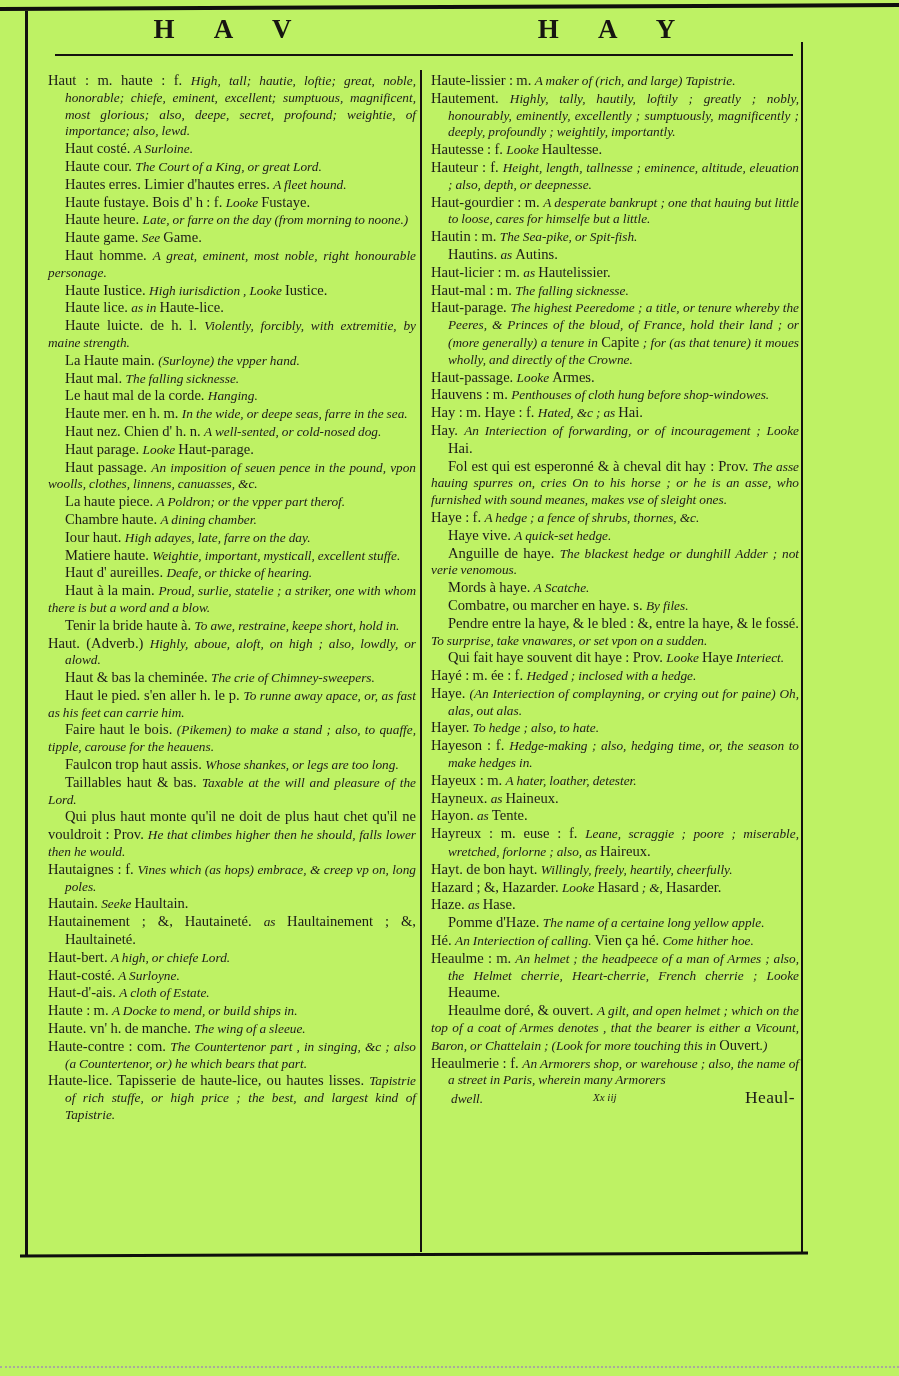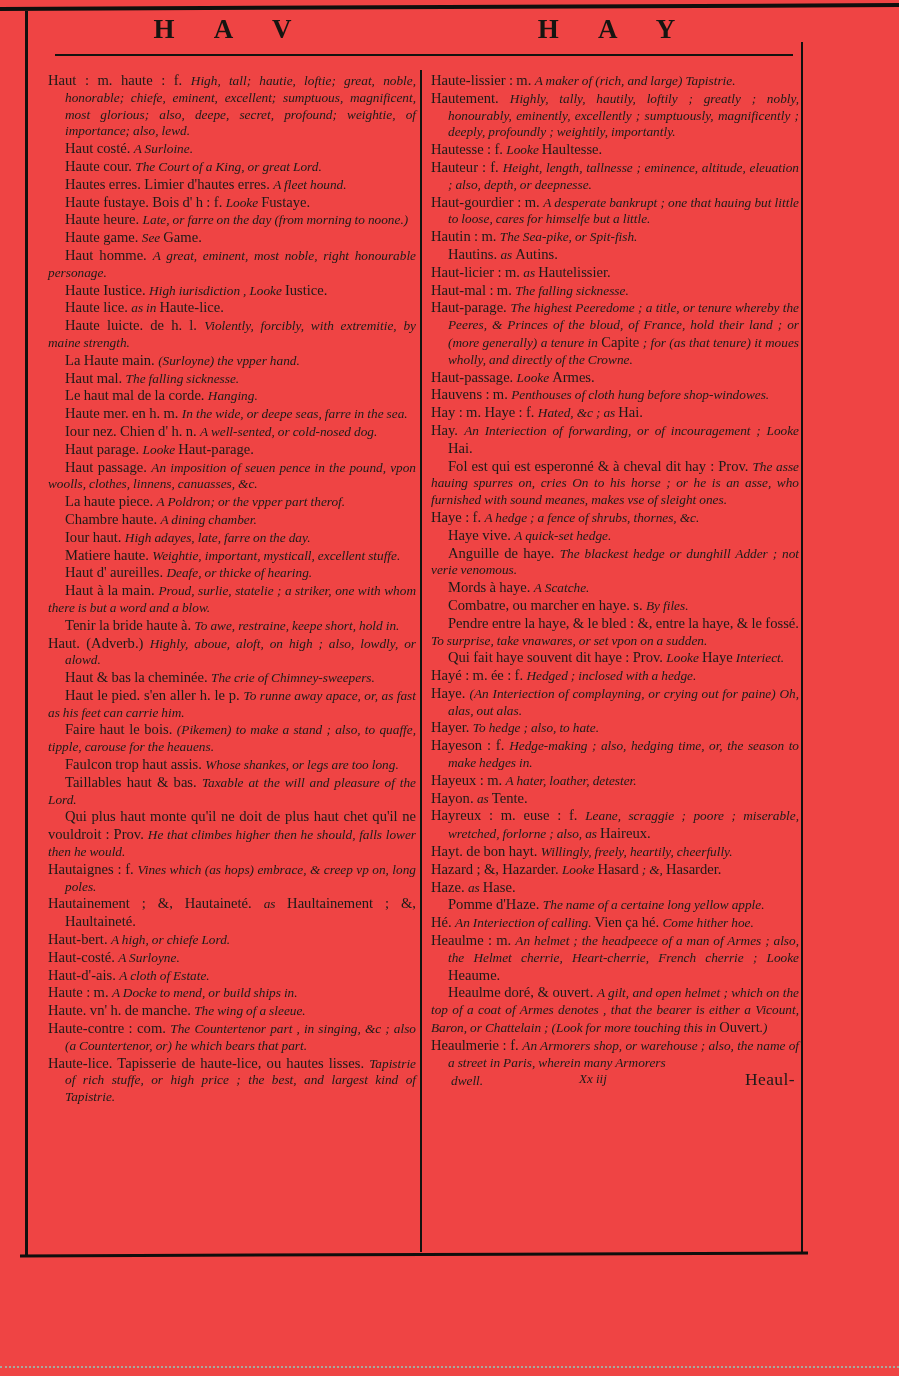--- a/index.html
+++ b/index.html
@@ -1,18 +1,18 @@
 <!DOCTYPE html>
 <html><head>
 <meta charset="utf-8">
 <style>
   html,body { margin:0; padding:0; background:#ffffff; }
   .scan {
     position:relative; width:899px; height:1376px;
-    background:#ef4444; overflow:hidden;
+    background:#bef264; overflow:hidden;
     font-family:"Liberation Serif", serif; color:#1d1b18;
   }
   
   .top-edge   { position:absolute; left:-4px; top:5px; width:910px; height:4px; background:#0f0f0d; transform:rotate(-0.25deg); border-radius:2px; }
   .frame-left { position:absolute; left:25px; top:11px; width:3px; height:1246px; background:#12110f; }
   .frame-right{ position:absolute; left:801px; top:42px; width:2px; height:1212px; background:#12110f; }
   .frame-bottom{ position:absolute; left:20px; top:1253px; width:788px; height:3px; background:#0f0f0d; transform:rotate(-0.2deg); }
   .header-rule{ position:absolute; left:55px; top:54px; width:738px; height:2px; background:#14130f; }
   .col-divider{ position:absolute; left:420px; top:70px; width:2px; height:1182px; background:#14130f; }
   .scan-bottom-edge { position:absolute; left:0; top:1366px; width:899px; border-top:2px dotted #a9a89e; }
@@ -36,21 +36,21 @@
   p.head { padding-left:17px; text-indent:-17px; }
   p.sub  { text-indent:17px; }
   .rom  { font-size:14.6px; }
   .ital { font-style:italic; font-size:13.3px; }
 
   .colophon {
     position:relative; display:flex; align-items:baseline;
     padding-left:20px; line-height:16.8px; height:17px;
   }
   .c-dwell { font-style:italic; font-size:13.3px; }
-  .c-sig   { position:absolute; left:148px; font-style:italic; font-size:13px; }
+  .c-sig   { position:absolute; left:162px; font-style:italic; font-size:11px; }
   .c-catch { margin-left:auto; font-size:17.5px; letter-spacing:0.4px; padding-right:4px; }
 </style>
 </head>
 <body>
 
 <div class="scan">
   <div class="top-edge"></div>
   <div class="frame-left"></div>
   <div class="frame-right"></div>
 
@@ -69,38 +69,39 @@
       <p class="entry sub"><span class="rom">Haute heure. </span><span class="ital">Late, or farre on the day (from morning to noone.)</span></p>
       <p class="entry sub"><span class="rom">Haute game. </span><span class="ital">See </span><span class="rom">Game.</span></p>
       <p class="entry sub"><span class="rom">Haut homme. </span><span class="ital">A great, eminent, most noble, right honourable personage.</span></p>
       <p class="entry sub"><span class="rom">Haute Iustice. </span><span class="ital">High iurisdiction , Looke </span><span class="rom">Iustice.</span></p>
       <p class="entry sub"><span class="rom">Haute lice. </span><span class="ital">as in </span><span class="rom">Haute-lice.</span></p>
       <p class="entry sub"><span class="rom">Haute luicte. de h. l. </span><span class="ital">Violently, forcibly, with extremitie, by maine strength.</span></p>
       <p class="entry sub"><span class="rom">La Haute main. </span><span class="ital">(Surloyne) the vpper hand.</span></p>
       <p class="entry sub"><span class="rom">Haut mal. </span><span class="ital">The falling sicknesse.</span></p>
       <p class="entry sub"><span class="rom">Le haut mal de la corde. </span><span class="ital">Hanging.</span></p>
       <p class="entry sub"><span class="rom">Haute mer. en h. m. </span><span class="ital">In the wide, or deepe seas, farre in the sea.</span></p>
-      <p class="entry sub"><span class="rom">Iour nez. Chien d' h. n. </span><span class="ital">A well-sented, or cold-nosed dog.</span></p>
+      <p class="entry sub"><span class="rom">Haut nez. Chien d' h. n. </span><span class="ital">A well-sented, or cold-nosed dog.</span></p>
       <p class="entry sub"><span class="rom">Haut parage. </span><span class="ital">Looke </span><span class="rom">Haut-parage.</span></p>
       <p class="entry sub"><span class="rom">Haut passage. </span><span class="ital">An imposition of seuen pence in the pound, vpon woolls, clothes, linnens, canuasses, &amp;c.</span></p>
       <p class="entry sub"><span class="rom">La haute piece. </span><span class="ital">A Poldron; or the vpper part therof.</span></p>
       <p class="entry sub"><span class="rom">Chambre haute. </span><span class="ital">A dining chamber.</span></p>
       <p class="entry sub"><span class="rom">Iour haut. </span><span class="ital">High adayes, late, farre on the day.</span></p>
       <p class="entry sub"><span class="rom">Matiere haute. </span><span class="ital">Weightie, important, mysticall, excellent stuffe.</span></p>
       <p class="entry sub"><span class="rom">Haut d' aureilles. </span><span class="ital">Deafe, or thicke of hearing.</span></p>
       <p class="entry sub"><span class="rom">Haut à la main. </span><span class="ital">Proud, surlie, statelie ; a striker, one with whom there is but a word and a blow.</span></p>
       <p class="entry sub"><span class="rom">Tenir la bride haute à. </span><span class="ital">To awe, restraine, keepe short, hold in.</span></p>
       <p class="entry head"><span class="rom">Haut. (Adverb.) </span><span class="ital">Highly, aboue, aloft, on high ; also, lowdly, or alowd.</span></p>
       <p class="entry sub"><span class="rom">Haut &amp; bas la cheminée. </span><span class="ital">The crie of Chimney-sweepers.</span></p>
       <p class="entry sub"><span class="rom">Haut le pied. s'en aller h. le p. </span><span class="ital">To runne away apace, or, as fast as his feet can carrie him.</span></p>
       <p class="entry sub"><span class="rom">Faire haut le bois. </span><span class="ital">(Pikemen) to make a stand ; also, to quaffe, tipple, carouse for the heauens.</span></p>
       <p class="entry sub"><span class="rom">Faulcon trop haut assis. </span><span class="ital">Whose shankes, or legs are too long.</span></p>
       <p class="entry sub"><span class="rom">Taillables haut &amp; bas. </span><span class="ital">Taxable at the will and pleasure of the Lord.</span></p>
       <p class="entry sub"><span class="rom">Qui plus haut monte qu'il ne doit de plus haut chet qu'il ne vouldroit : Prov. </span><span class="ital">He that climbes higher then he should, falls lower then he would.</span></p>
       <p class="entry head"><span class="rom">Hautaignes : f. </span><span class="ital">Vines which (as hops) embrace, &amp; creep vp on, long poles.</span></p>
+      <p class="entry head"><span class="rom">Hautain. </span><span class="ital">Seeke </span><span class="rom">Haultain.</span></p>
       <p class="entry head"><span class="rom">Hautainement ; &amp;, Hautaineté. </span><span class="ital">as </span><span class="rom">Haultainement ; &amp;, Haultaineté.</span></p>
       <p class="entry head"><span class="rom">Haut-bert. </span><span class="ital">A high, or chiefe Lord.</span></p>
       <p class="entry head"><span class="rom">Haut-costé. </span><span class="ital">A Surloyne.</span></p>
       <p class="entry head"><span class="rom">Haut-d'-ais. </span><span class="ital">A cloth of Estate.</span></p>
       <p class="entry head"><span class="rom">Haute : m. </span><span class="ital">A Docke to mend, or build ships in.</span></p>
       <p class="entry head"><span class="rom">Haute. vn' h. de manche. </span><span class="ital">The wing of a sleeue.</span></p>
       <p class="entry head"><span class="rom">Haute-contre : com. </span><span class="ital">The Countertenor part , in singing, &amp;c ; also (a Countertenor, or) he which bears that part.</span></p>
       <p class="entry head"><span class="rom">Haute-lice. Tapisserie de haute-lice, ou hautes lisses. </span><span class="ital">Tapistrie of rich stuffe, or high price ; the best, and largest kind of Tapistrie.</span></p>
     </div>
   <div class="col col-right">
@@ -124,20 +125,21 @@
       <p class="entry sub"><span class="rom">Anguille de haye. </span><span class="ital">The blackest hedge or dunghill Adder ; not verie venomous.</span></p>
       <p class="entry sub"><span class="rom">Mords à haye. </span><span class="ital">A Scatche.</span></p>
       <p class="entry sub"><span class="rom">Combatre, ou marcher en haye. s. </span><span class="ital">By files.</span></p>
       <p class="entry sub"><span class="rom">Pendre entre la haye, &amp; le bled : &amp;, entre la haye, &amp; le fossé. </span><span class="ital">To surprise, take vnawares, or set vpon on a sudden.</span></p>
       <p class="entry sub"><span class="rom">Qui fait haye souvent dit haye : Prov. </span><span class="ital">Looke </span><span class="rom">Haye</span><span class="ital"> Interiect.</span></p>
       <p class="entry head"><span class="rom">Hayé : m. ée : f. </span><span class="ital">Hedged ; inclosed with a hedge.</span></p>
       <p class="entry head"><span class="rom">Haye. </span><span class="ital">(An Interiection of complayning, or crying out for paine) Oh, alas, out alas.</span></p>
       <p class="entry head"><span class="rom">Hayer. </span><span class="ital">To hedge ; also, to hate.</span></p>
       <p class="entry head"><span class="rom">Hayeson : f. </span><span class="ital">Hedge-making ; also, hedging time, or, the season to make hedges in.</span></p>
       <p class="entry head"><span class="rom">Hayeux : m. </span><span class="ital">A hater, loather, detester.</span></p>
+      <p class="entry head"><span class="rom">Hayneux. </span><span class="ital">as </span><span class="rom">Haineux.</span></p>
       <p class="entry head"><span class="rom">Hayon. </span><span class="ital">as </span><span class="rom">Tente.</span></p>
       <p class="entry head"><span class="rom">Hayreux : m. euse : f. </span><span class="ital">Leane, scraggie ; poore ; miserable, wretched, forlorne ; also, as </span><span class="rom">Haireux.</span></p>
       <p class="entry head"><span class="rom">Hayt. de bon hayt. </span><span class="ital">Willingly, freely, heartily, cheerfully.</span></p>
       <p class="entry head"><span class="rom">Hazard ; &amp;, Hazarder. </span><span class="ital">Looke </span><span class="rom">Hasard</span><span class="ital"> ; &amp;, </span><span class="rom">Hasarder.</span></p>
       <p class="entry head"><span class="rom">Haze. </span><span class="ital">as </span><span class="rom">Hase.</span></p>
       <p class="entry sub"><span class="rom">Pomme d'Haze. </span><span class="ital">The name of a certaine long yellow apple.</span></p>
       <p class="entry head"><span class="rom">Hé. </span><span class="ital">An Interiection of calling. </span><span class="rom">Vien ça hé. </span><span class="ital">Come hither hoe.</span></p>
       <p class="entry head"><span class="rom">Heaulme : m. </span><span class="ital">An helmet ; the headpeece of a man of Armes ; also, the Helmet cherrie, Heart-cherrie, French cherrie ; Looke </span><span class="rom">Heaume.</span></p>
       <p class="entry sub"><span class="rom">Heaulme doré, &amp; ouvert. </span><span class="ital">A gilt, and open helmet ; which on the top of a coat of Armes denotes , that the bearer is either a Vicount, Baron, or Chattelain ; (Look for more touching this in </span><span class="rom">Ouvert</span><span class="ital">.)</span></p>
       <p class="entry head"><span class="rom">Heaulmerie : f. </span><span class="ital">An Armorers shop, or warehouse ; also, the name of a street in Paris, wherein many Armorers</span></p>

